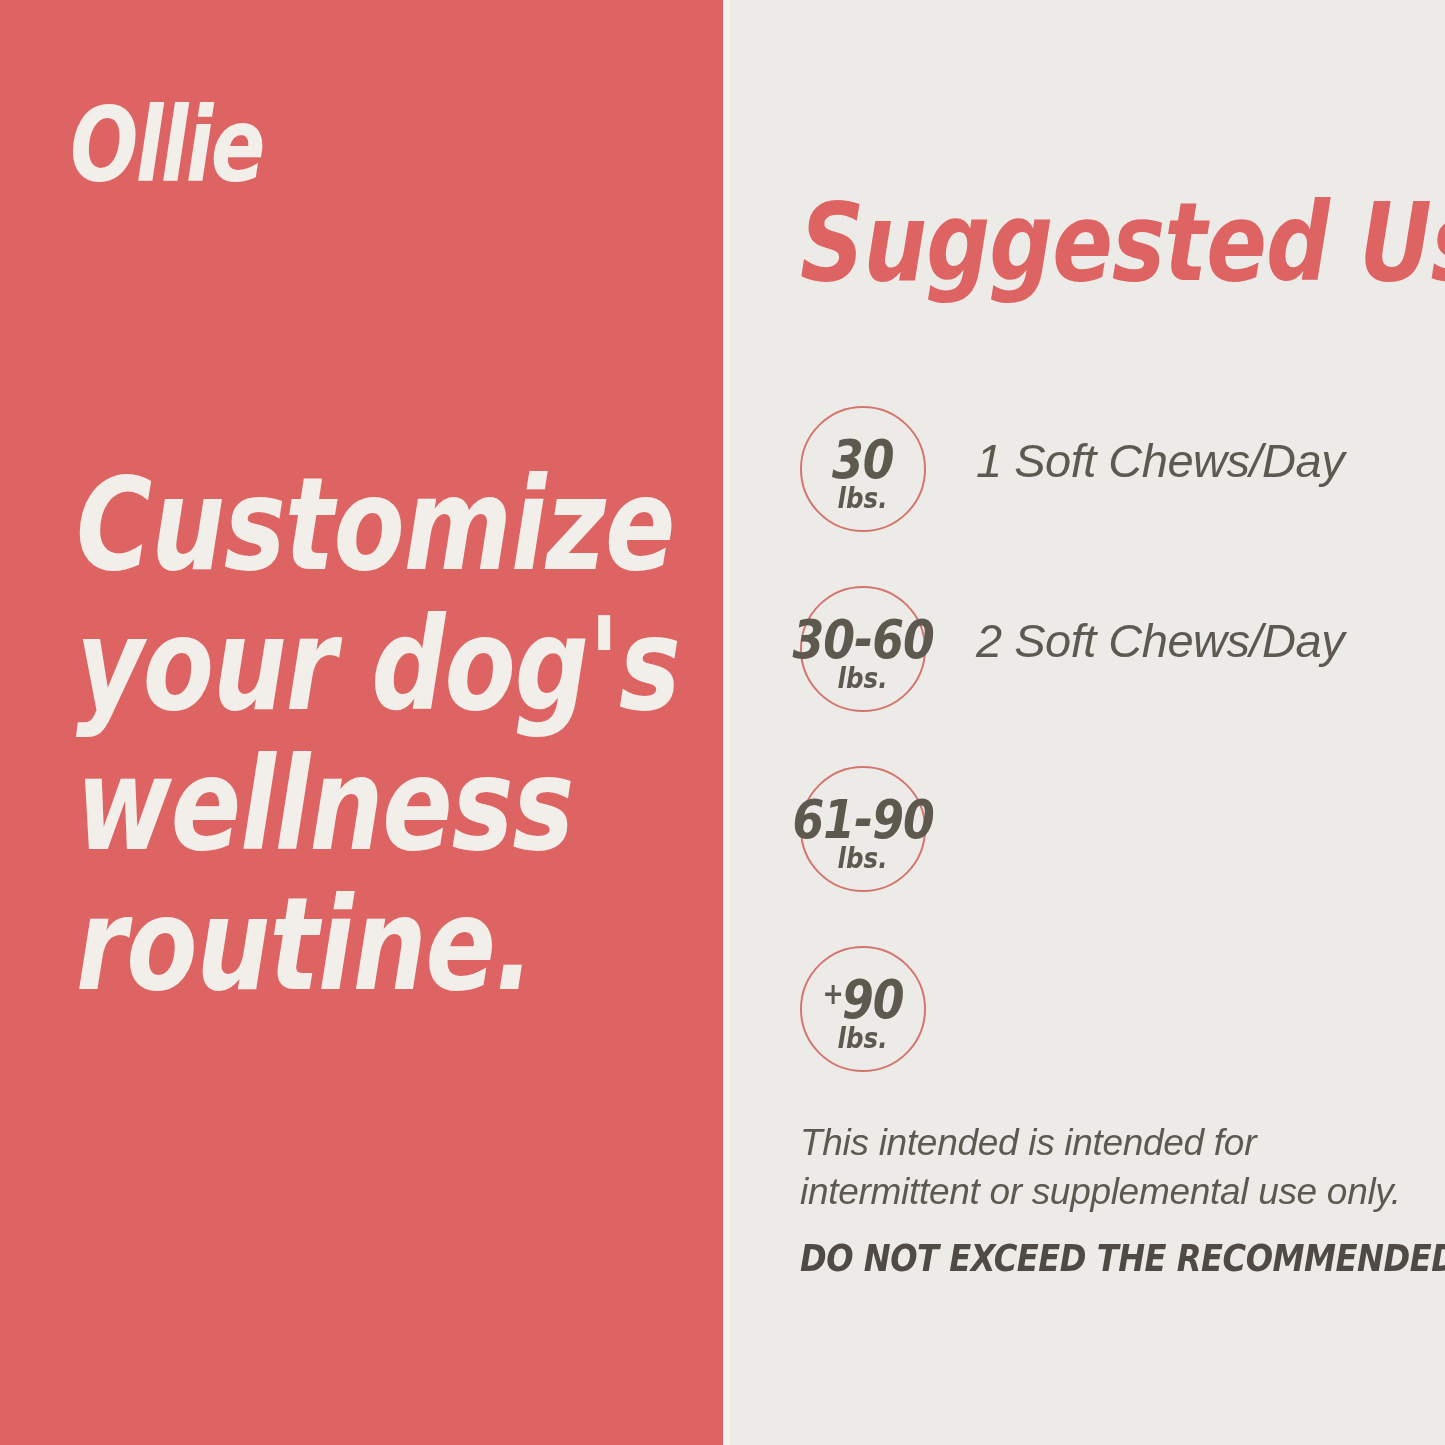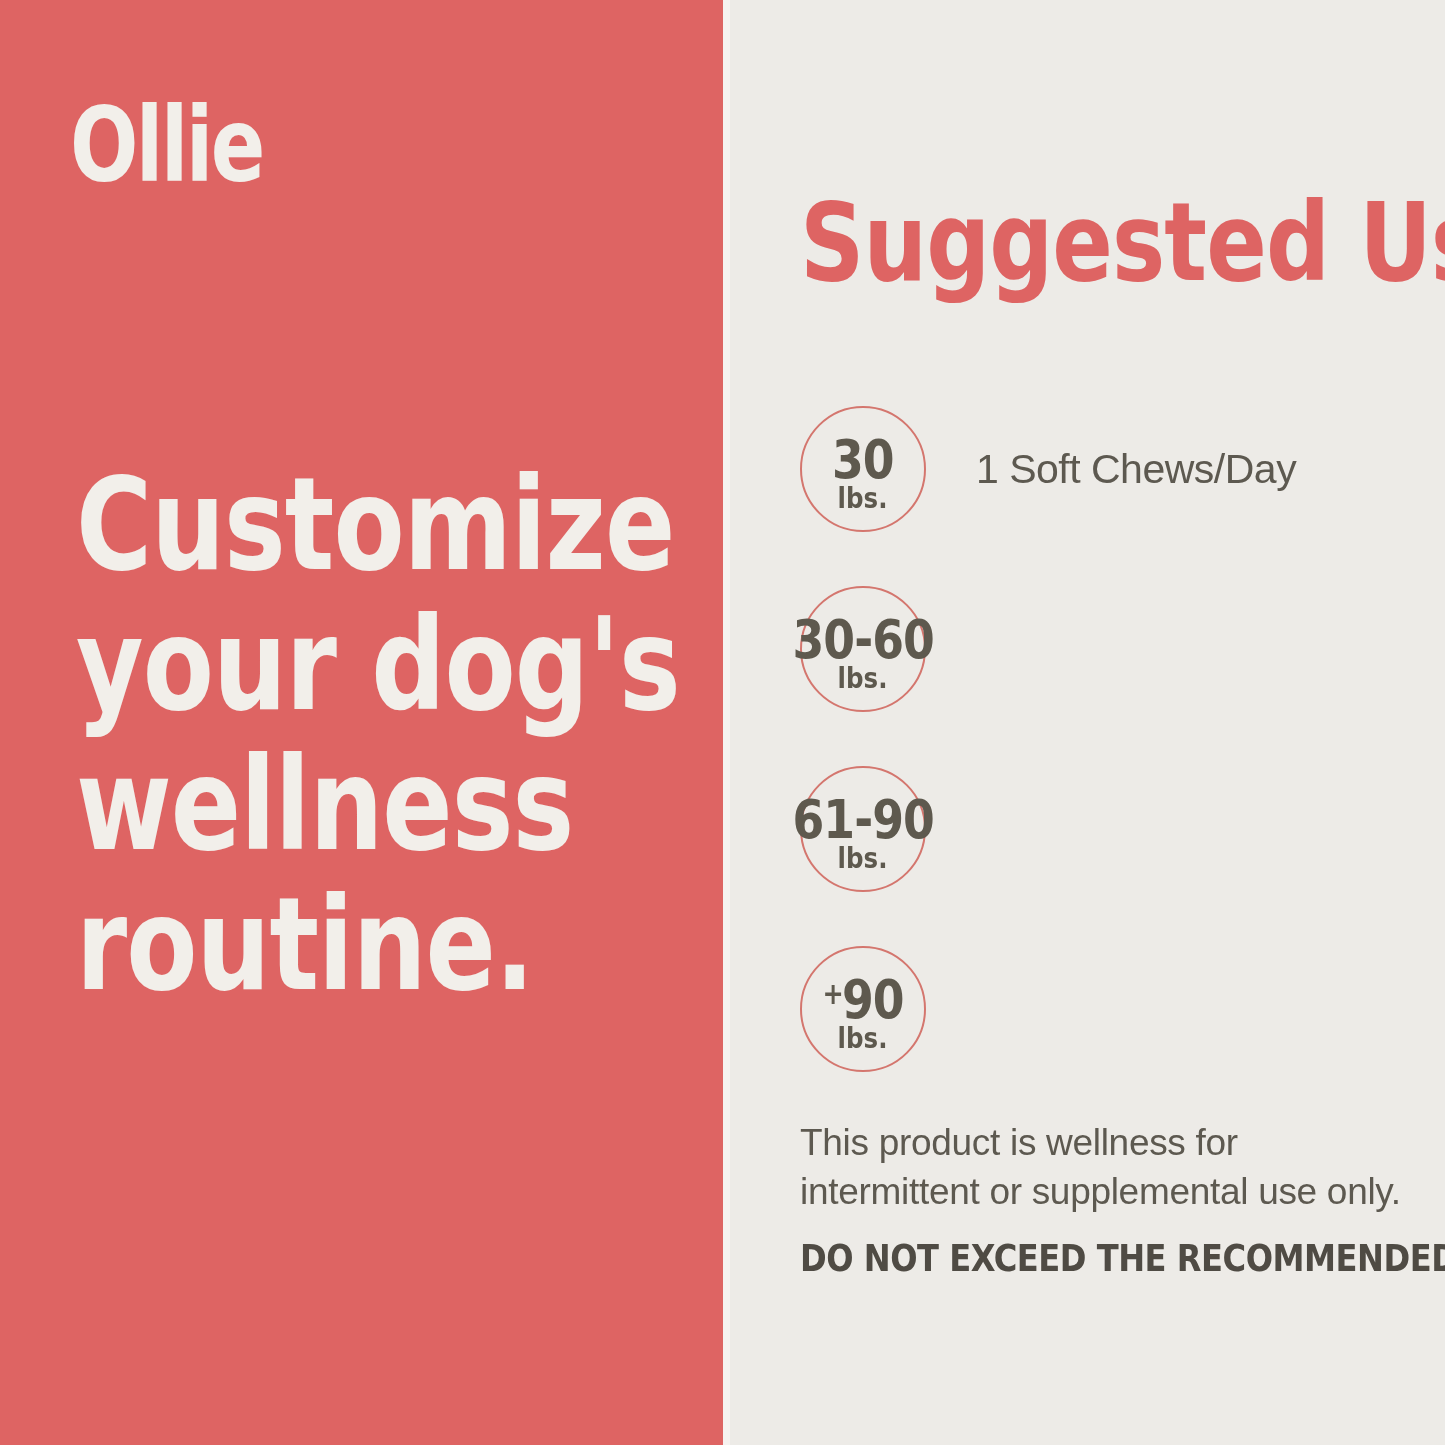--- a/index.html
+++ b/index.html
@@ -8,20 +8,21 @@
     padding: 0;
     background: #ffffff;
   }
   .page {
     position: relative;
     width: 1445px;
     height: 1445px;
     overflow: hidden;
     background: #EDEBE7;
     font-family: "Liberation Sans", sans-serif;
+    font-style: italic;
   }
 
   
   .left-panel {
     position: absolute;
     left: 0;
     top: 0;
     width: 723px;
     height: 1445px;
     background: #DE6463;
@@ -138,25 +139,25 @@
     font-family: "Liberation Sans Narrow", "DejaVu Sans Condensed", "Liberation Sans", sans-serif;
     font-weight: bold;
     font-size: 29px;
     line-height: 30px;
     transform: scaleX(0.94);
     margin-top: -2px;
   }
   .dosage-label {
     position: absolute;
     left: 176px;
-    top: 40px;
+    top: 32px;
     color: #5D5950;
     font-family: "Liberation Sans", sans-serif;
     font-weight: normal;
-    font-size: 41px;
+    font-size: 47px;
     line-height: 46px;
     letter-spacing: -0.5px;
     white-space: nowrap;
   }
 
   
   .disclaimer {
     position: absolute;
     left: 800px;
     top: 1118px;
@@ -211,36 +212,37 @@
         <div class="badge-unit">lbs.</div>
       </div>
       <div class="dosage-label">1 Soft Chews/Day</div>
     </div>
 
     <div class="dosage-row">
       <div class="badge">
         <div class="badge-weight"><span class="plus-sign"></span><span>30-60</span></div>
         <div class="badge-unit">lbs.</div>
       </div>
+      <div class="dosage-label">2 Soft Chews/Day</div>
     </div>
 
     <div class="dosage-row">
       <div class="badge">
         <div class="badge-weight"><span class="plus-sign"></span><span>61-90</span></div>
         <div class="badge-unit">lbs.</div>
       </div>
     </div>
 
     <div class="dosage-row">
       <div class="badge">
         <div class="badge-weight"><span class="plus-sign">+</span><span>90</span></div>
         <div class="badge-unit">lbs.</div>
       </div>
     </div>
 
   </div>
 
   <div class="disclaimer">
-    <p class="disclaimer-note">This product is wellness for intermittent or supplemental use only.</p>
+    <p class="disclaimer-note">This intended is intended for intermittent or supplemental use only.</p>
     <p class="disclaimer-warning">DO NOT EXCEED THE RECOMMENDED DAILY AMOUNTS.</p>
   </div>
 
 </div>
 
 </body></html>

